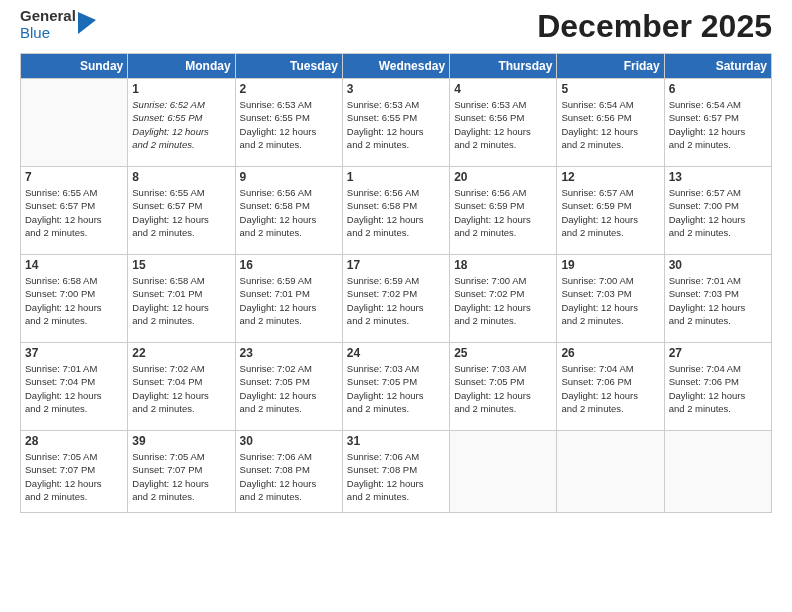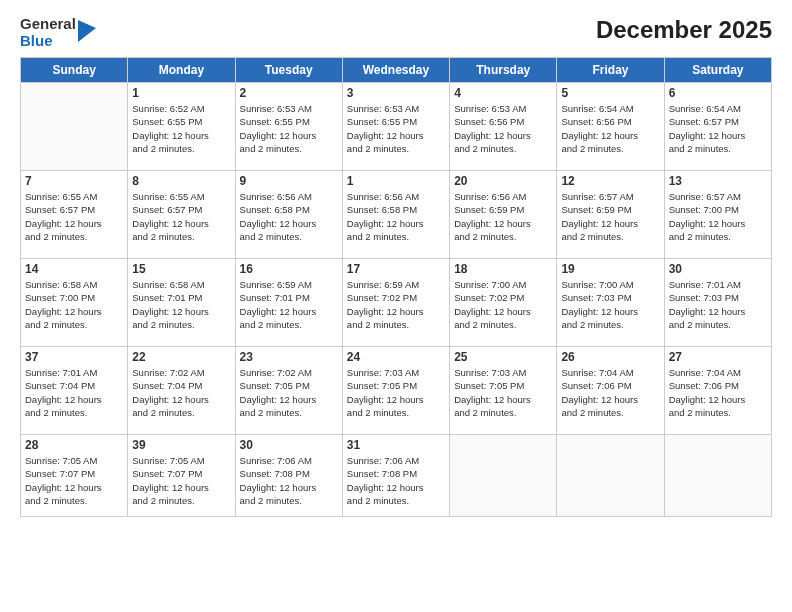--- a/index.html
+++ b/index.html
@@ -6,21 +6,21 @@
     body {
       font-family: Arial, sans-serif;
       background: #fff;
       width: 792px;
       height: 612px;
       overflow: hidden;
     }
     .page {
       width: 792px;
       height: 612px;
-      padding: 16px 20px 10px 20px;
+      padding: 8px 20px 10px 20px;
       background: #fff;
     }
     .header {
       display: flex;
       justify-content: space-between;
       align-items: flex-start;
       margin-bottom: 8px;
     }
     .logo {
       display: flex;
@@ -31,52 +31,52 @@
       flex-direction: column;
       line-height: 1.1;
     }
     .logo-general {
       font-size: 15px;
       font-weight: bold;
       color: #333;
     }
     .logo-blue {
       font-size: 15px;
-      font-weight: bold;
+      font-weight: normal;
       color: #1a6bb5;
     }
     .logo-icon {
       width: 18px;
       height: 22px;
       margin-left: 2px;
       margin-top: -4px;
     }
     .title-block {
       text-align: right;
     }
     .month-title {
-      font-size: 24px;
+      font-size: 32px;
       font-weight: bold;
       color: #222;
     }
     .location {
       font-size: 13px;
       color: #444;
     }
     .calendar {
       width: 100%;
       border-collapse: collapse;
       table-layout: fixed;
     }
     .calendar th {
       background: #2b6cb8;
       color: #fff;
       font-size: 12px;
       padding: 5px 4px;
-      text-align: center;
+      text-align: right;
       border: 1px solid #ccc;
     }
     .calendar td {
       border: 1px solid #ccc;
       vertical-align: top;
       padding: 3px 4px;
       font-size: 10px;
       color: #333;
       height: 88px;
       width: 113px;
@@ -129,21 +129,21 @@
         <th>Thursday</th>
         <th>Friday</th>
         <th>Saturday</th>
       </tr>
     </thead>
     <tbody id="calendar-body">
     <tr>
           <td class="empty-cell"></td>
           <td>
             <span class="day-number">1</span>
-            <div class="day-info" style="white-space: pre-line;">Sunrise: 6:52 AM
+            <div class="day-info" style="white-space: pre-line; font-style: italic;">Sunrise: 6:52 AM
 Sunset: 6:55 PM
 Daylight: 12 hours
 and 2 minutes.</div>
           </td>
           <td>
             <span class="day-number">2</span>
             <div class="day-info" style="white-space: pre-line;">Sunrise: 6:53 AM
 Sunset: 6:55 PM
 Daylight: 12 hours
 and 2 minutes.</div>

